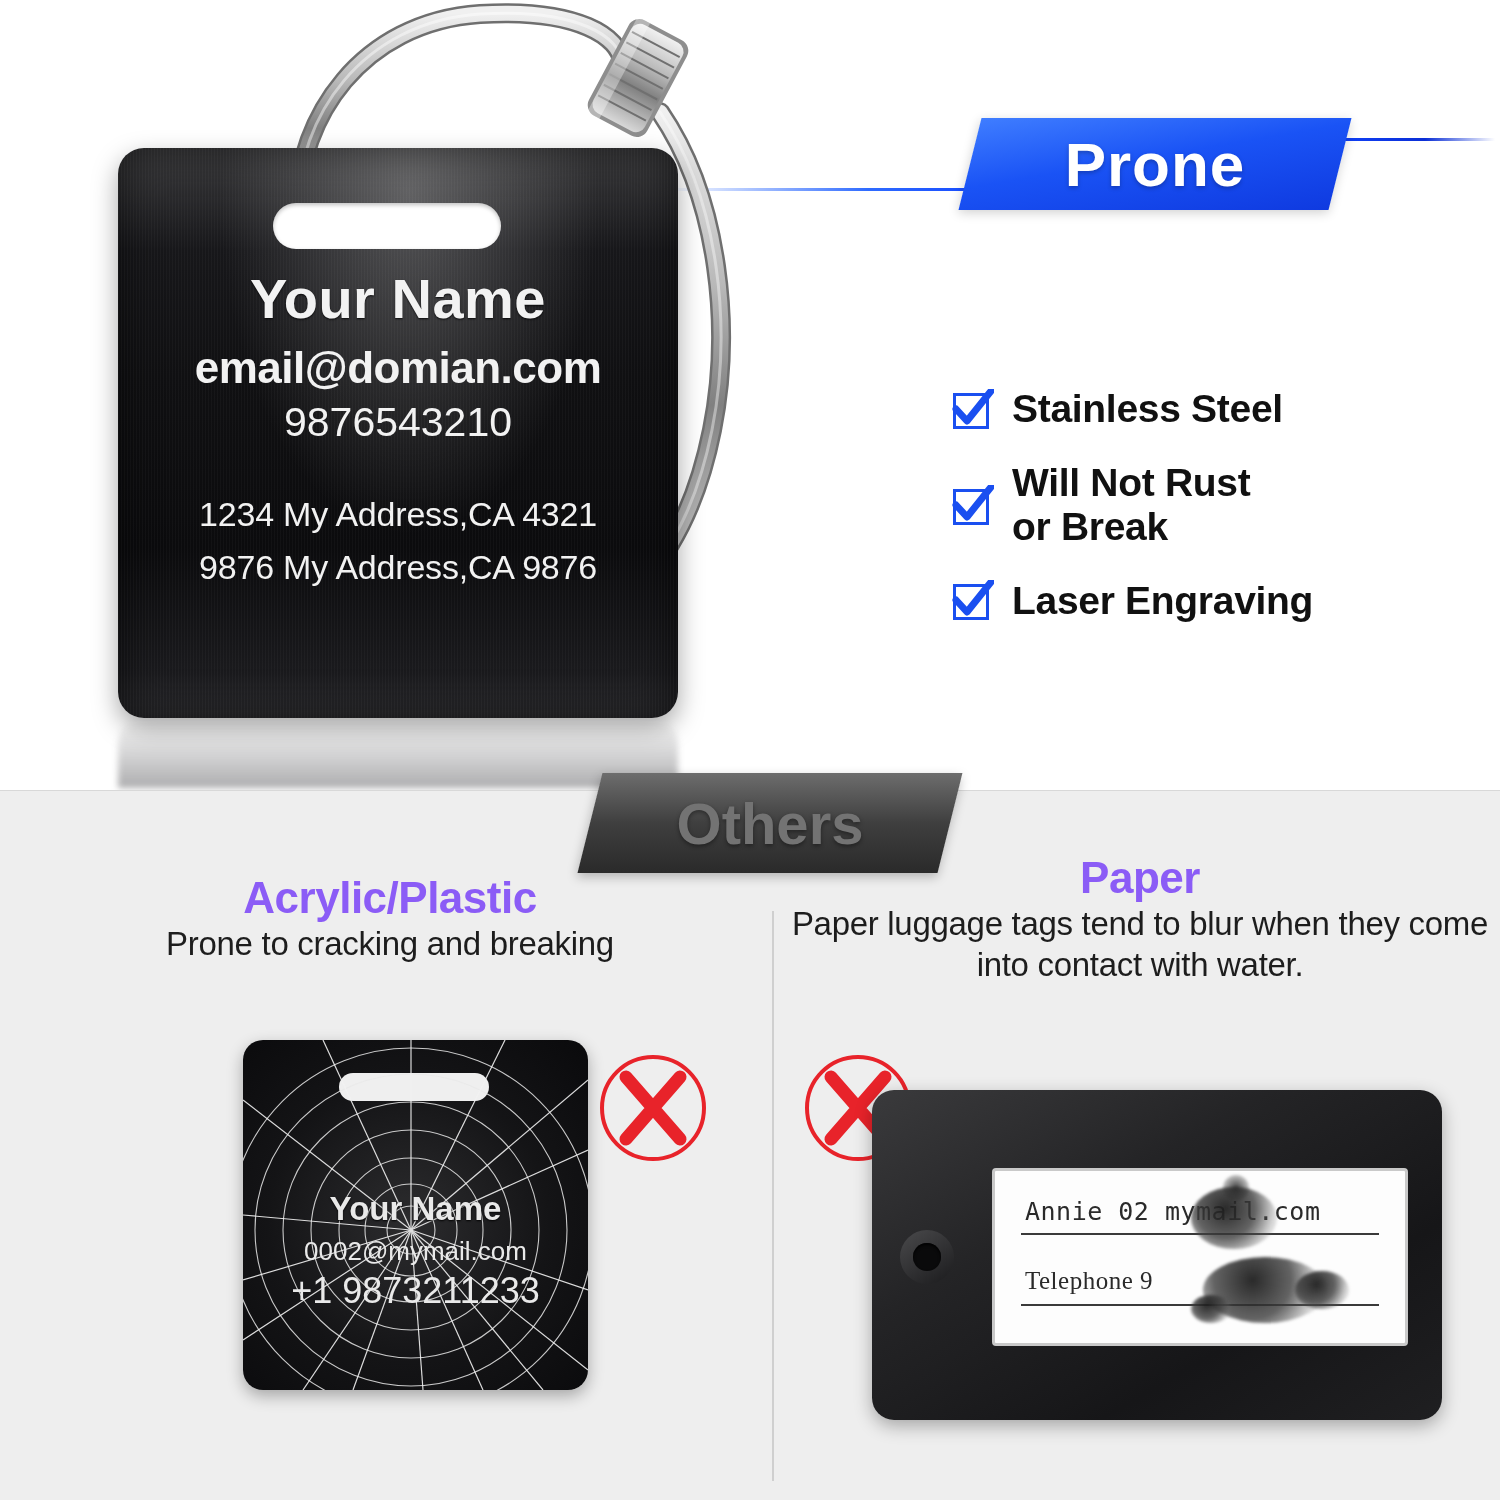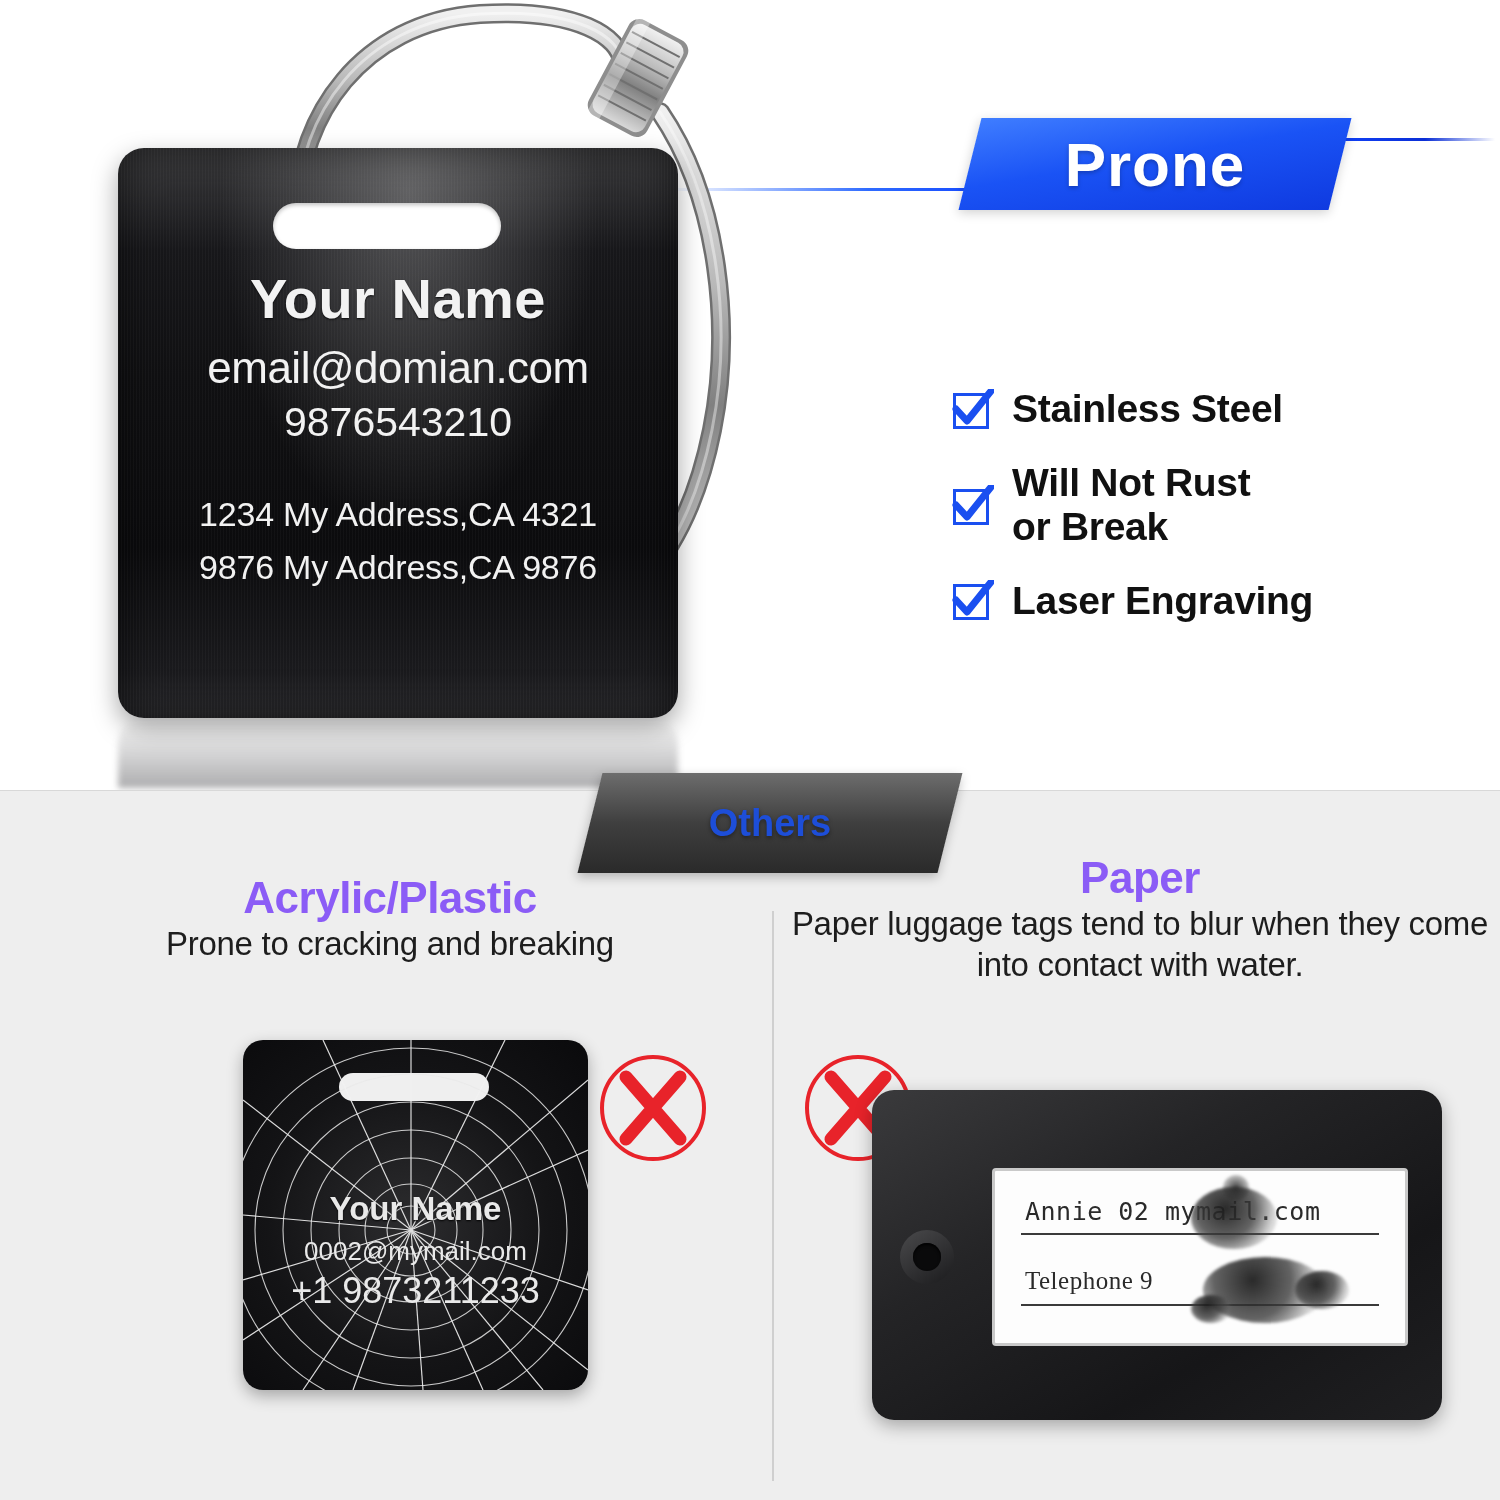--- a/index.html
+++ b/index.html
@@ -144,20 +144,21 @@
     font-size: 56px;
     font-weight: bold;
     letter-spacing: 0.5px;
     text-shadow: 0 1px 2px rgba(0,0,0,0.8);
     margin-bottom: 12px;
   }
   #tag-email {
     font-size: 44px;
     letter-spacing: -0.5px;
     margin-bottom: 6px;
+    font-weight: bold;
   }
   #tag-phone {
     font-size: 41px;
     margin-bottom: 42px;
   }
   .tag-addr {
     font-size: 34px;
     line-height: 1.55;
     letter-spacing: -0.2px;
   }
@@ -190,22 +191,22 @@
     width: 360px; height: 100px;
     background: linear-gradient(180deg, #6d6d6d 0%, #3f3f3f 50%, #2a2a2a 100%);
     transform: skewX(-14deg);
     box-shadow: 0 4px 10px rgba(0,0,0,0.25);
   }
   #others-banner-label {
     position: absolute;
     left: 30px; top: 0;
     width: 360px; height: 100px;
     display: flex; align-items: center; justify-content: center;
-    color: #1d4ed8;
-    font-size: 38px;
+    color: #737373;
+    font-size: 58px;
     font-weight: bold;
     text-shadow: 0 2px 4px rgba(0,0,0,0.4);
   }
 
   #vdivider {
     position: absolute;
     left: 772px; top: 120px;
     width: 2px; height: 570px;
     background: #cfcfcf;
   }

